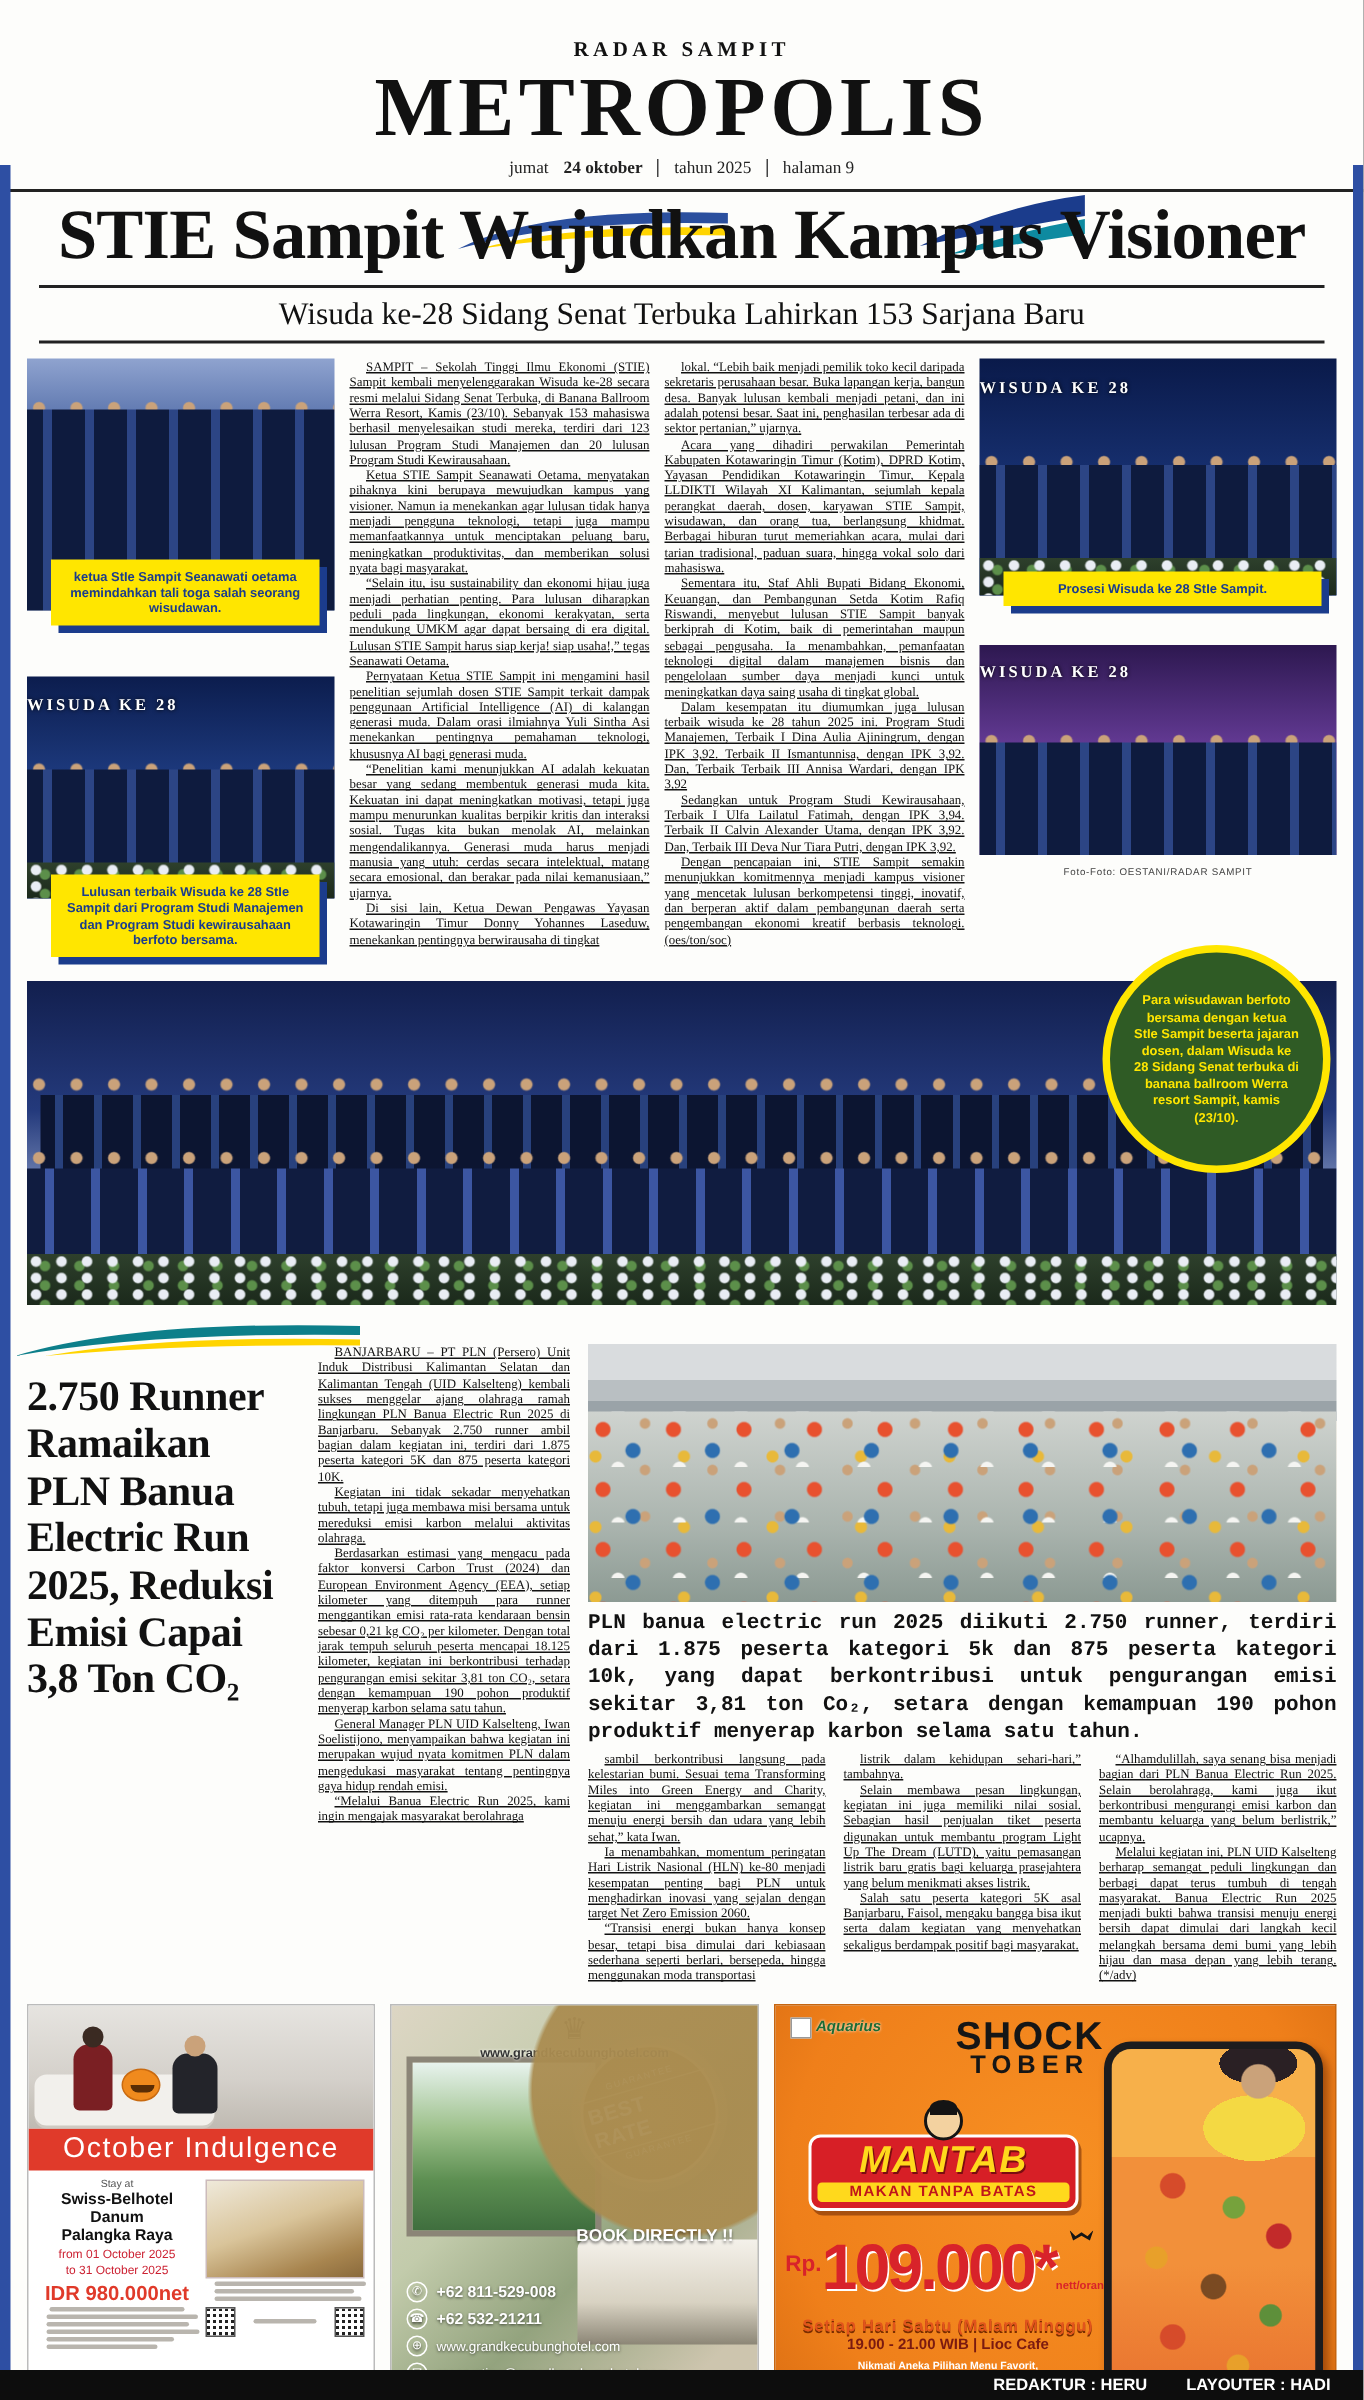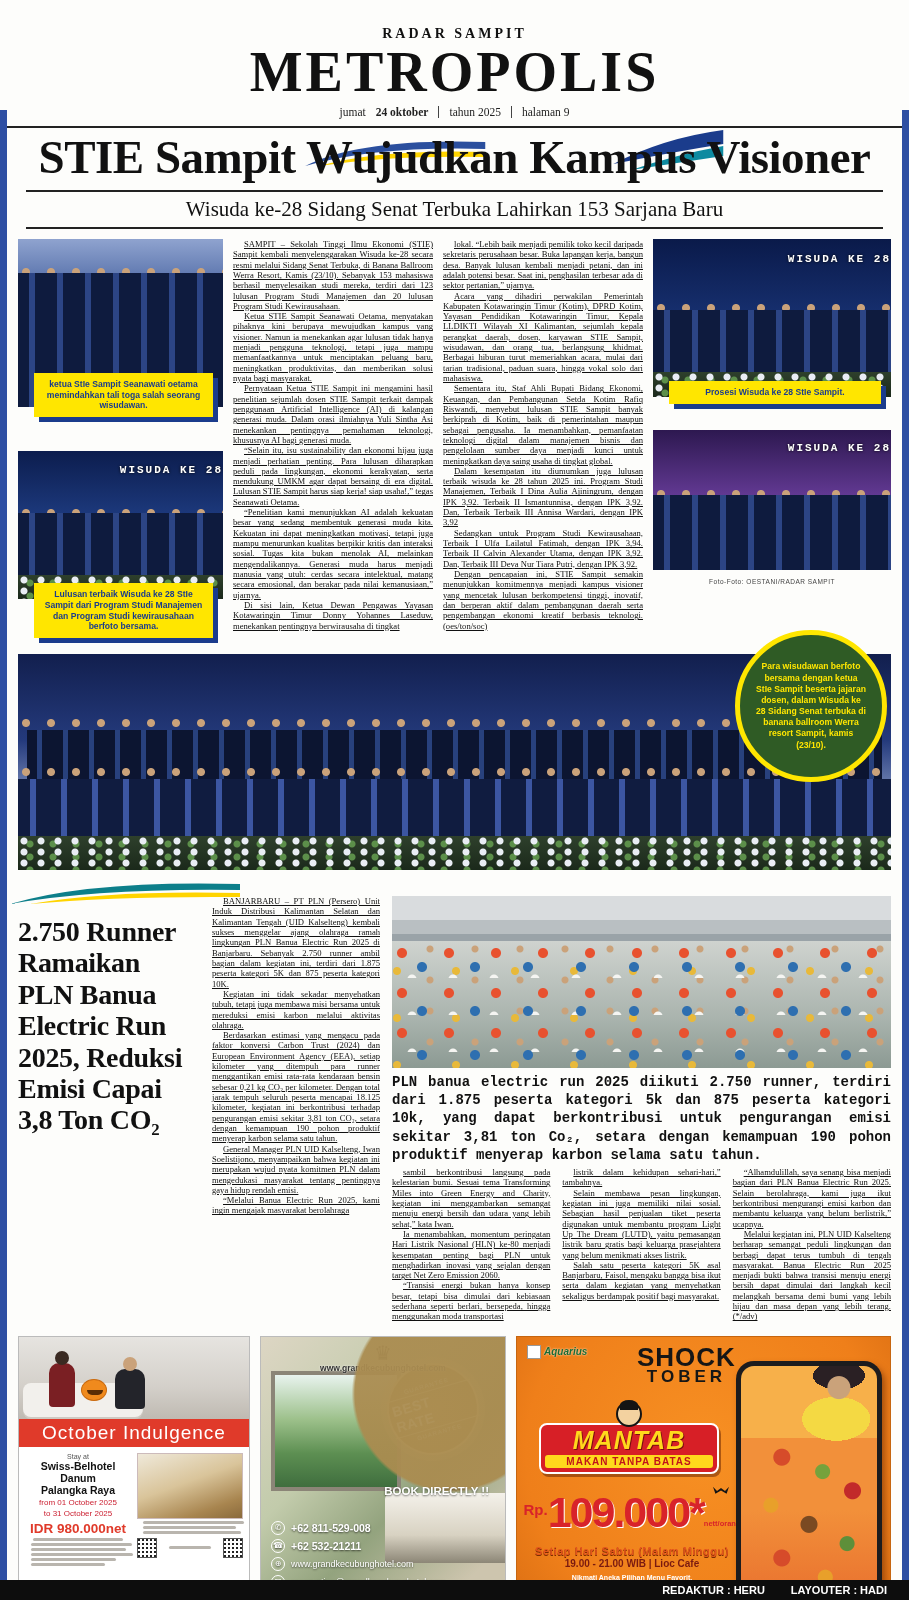--- a/index.html
+++ b/index.html
@@ -32,22 +32,22 @@
   .sw-left { left:168px; top:2px; width:180px; height:30px; }
   .sw-right { right:14px; top:-4px; width:110px; height:42px; }
   .h1 { text-align:center; font-size:47px; font-weight:bold; letter-spacing:-0.5px; line-height:1.02; position:relative; z-index:2;}
   .subhead-box { margin:8px 26px 0; border-top:2px solid #222; border-bottom:2px solid #222; padding:5px 0; }
   .subhead { text-align:center; font-size:21px; }
 
   
   .a1-grid { margin:10px 18px 0; display:grid; grid-template-columns:205px 200px 200px 1fr; gap:10px; }
   .body-text p { font-size:8.6px; line-height:1.2; text-align:justify; text-indent:11px;text-decoration:underline; }
   .ph { position:relative; overflow:hidden; background:#223; }
-  .ph .banner { position:absolute; top:9%; left:0; right:0; text-align:right; color:#fff;
-    font-family:Liberation Mono, monospace; font-weight:bold; font-size:11px; letter-spacing:2px; text-shadow:0 0 3px #000; }
+  .ph .banner { position:absolute; top:9%; left:0; right:0; text-align:left; color:#fff;
+    font-family:Liberation Serif, serif; font-weight:bold; font-size:11px; letter-spacing:2px; text-shadow:0 0 3px #000; }
   .heads { position:absolute; left:0; right:0; height:12px;
     background: radial-gradient(circle at 8px 6px,#caa27a 3.5px, transparent 4.5px) left top/25px 12px repeat-x; }
   .figsA { position:absolute; inset:20% 0 0 0;
     background: repeating-linear-gradient(90deg,#0e1b3e 0 11px,#2c4585 11px 17px,#0e1b3e 17px 28px); }
   .flowers { position:absolute; bottom:0; left:0; right:0; height:16%;
     background: radial-gradient(circle at 6px 5px,#e9edf4 3px,transparent 4px) left top/17px 11px repeat,
                 radial-gradient(circle at 12px 8px,#5c8f4a 3px,transparent 4px) left top/23px 13px repeat,
                 linear-gradient(#2e402c,#1b291b); }
   .ph-a { height:168px; background:linear-gradient(180deg,#8fa3cf,#44609e 35%,#1c3268); }
   .ph-b { height:148px; margin-top:34px; background:linear-gradient(180deg,#0c1d4e,#1d3a7e 45%,#3d5aa0); }
@@ -247,22 +247,22 @@
         <div class="heads" style="top:38%"></div>
         <div class="figsA" style="top:42%"></div>
         <div class="flowers"></div>
       </div>
       <div class="cap cap-overlap2">Lulusan terbaik Wisuda ke 28 StIe Sampit dari Program Studi Manajemen dan Program Studi kewirausahaan berfoto bersama.</div>
     </div>
 
     <div class="body-text">
       <p>SAMPIT – Sekolah Tinggi Ilmu Ekonomi (STIE) Sampit kembali menyelenggarakan Wisuda ke-28 secara resmi melalui Sidang Senat Terbuka, di Banana Ballroom Werra Resort, Kamis (23/10). Sebanyak 153 mahasiswa berhasil menyelesaikan studi mereka, terdiri dari 123 lulusan Program Studi Manajemen dan 20 lulusan Program Studi Kewirausahaan.</p>
       <p>Ketua STIE Sampit Seanawati Oetama, menyatakan pihaknya kini berupaya mewujudkan kampus yang visioner. Namun ia menekankan agar lulusan tidak hanya menjadi pengguna teknologi, tetapi juga mampu memanfaatkannya untuk menciptakan peluang baru, meningkatkan produktivitas, dan memberikan solusi nyata bagi masyarakat.</p>
+      <p>“Selain itu, isu sustainability dan ekonomi hijau juga menjadi perhatian penting. Para lulusan diharapkan peduli pada lingkungan, ekonomi kerakyatan, serta mendukung UMKM agar dapat bersaing di era digital. Lulusan STIE Sampit harus siap kerja! siap usaha!,” tegas Seanawati Oetama.</p>
       <p>Pernyataan Ketua STIE Sampit ini mengamini hasil penelitian sejumlah dosen STIE Sampit terkait dampak penggunaan Artificial Intelligence (AI) di kalangan generasi muda. Dalam orasi ilmiahnya Yuli Sintha Asi menekankan pentingnya pemahaman teknologi, khususnya AI bagi generasi muda.</p>
-      <p>“Selain itu, isu sustainability dan ekonomi hijau juga menjadi perhatian penting. Para lulusan diharapkan peduli pada lingkungan, ekonomi kerakyatan, serta mendukung UMKM agar dapat bersaing di era digital. Lulusan STIE Sampit harus siap kerja! siap usaha!,” tegas Seanawati Oetama.</p>
       <p>“Penelitian kami menunjukkan AI adalah kekuatan besar yang sedang membentuk generasi muda kita. Kekuatan ini dapat meningkatkan motivasi, tetapi juga mampu menurunkan kualitas berpikir kritis dan interaksi sosial. Tugas kita bukan menolak AI, melainkan mengendalikannya. Generasi muda harus menjadi manusia yang utuh: cerdas secara intelektual, matang secara emosional, dan berakar pada nilai kemanusiaan,” ujarnya.</p>
       <p>Di sisi lain, Ketua Dewan Pengawas Yayasan Kotawaringin Timur Donny Yohannes Laseduw, menekankan pentingnya berwirausaha di tingkat</p>
     </div>
 
     <div class="body-text">
       <p>lokal. “Lebih baik menjadi pemilik toko kecil daripada sekretaris perusahaan besar. Buka lapangan kerja, bangun desa. Banyak lulusan kembali menjadi petani, dan ini adalah potensi besar. Saat ini, penghasilan terbesar ada di sektor pertanian,” ujarnya.</p>
       <p>Acara yang dihadiri perwakilan Pemerintah Kabupaten Kotawaringin Timur (Kotim), DPRD Kotim, Yayasan Pendidikan Kotawaringin Timur, Kepala LLDIKTI Wilayah XI Kalimantan, sejumlah kepala perangkat daerah, dosen, karyawan STIE Sampit, wisudawan, dan orang tua, berlangsung khidmat. Berbagai hiburan turut memeriahkan acara, mulai dari tarian tradisional, paduan suara, hingga vokal solo dari mahasiswa.</p>
       <p>Sementara itu, Staf Ahli Bupati Bidang Ekonomi, Keuangan, dan Pembangunan Setda Kotim Rafiq Riswandi, menyebut lulusan STIE Sampit banyak berkiprah di Kotim, baik di pemerintahan maupun sebagai pengusaha. Ia menambahkan, pemanfaatan teknologi digital dalam manajemen bisnis dan pengelolaan sumber daya menjadi kunci untuk meningkatkan daya saing usaha di tingkat global.</p>
       <p>Dalam kesempatan itu diumumkan juga lulusan terbaik wisuda ke 28 tahun 2025 ini. Program Studi Manajemen, Terbaik I Dina Aulia Ajiningrum, dengan IPK 3,92. Terbaik II Ismantunnisa, dengan IPK 3,92. Dan, Terbaik Terbaik III Annisa Wardari, dengan IPK 3,92</p>
       <p>Sedangkan untuk Program Studi Kewirausahaan, Terbaik I Ulfa Lailatul Fatimah, dengan IPK 3,94. Terbaik II Calvin Alexander Utama, dengan IPK 3,92. Dan, Terbaik III Deva Nur Tiara Putri, dengan IPK 3,92.</p>

